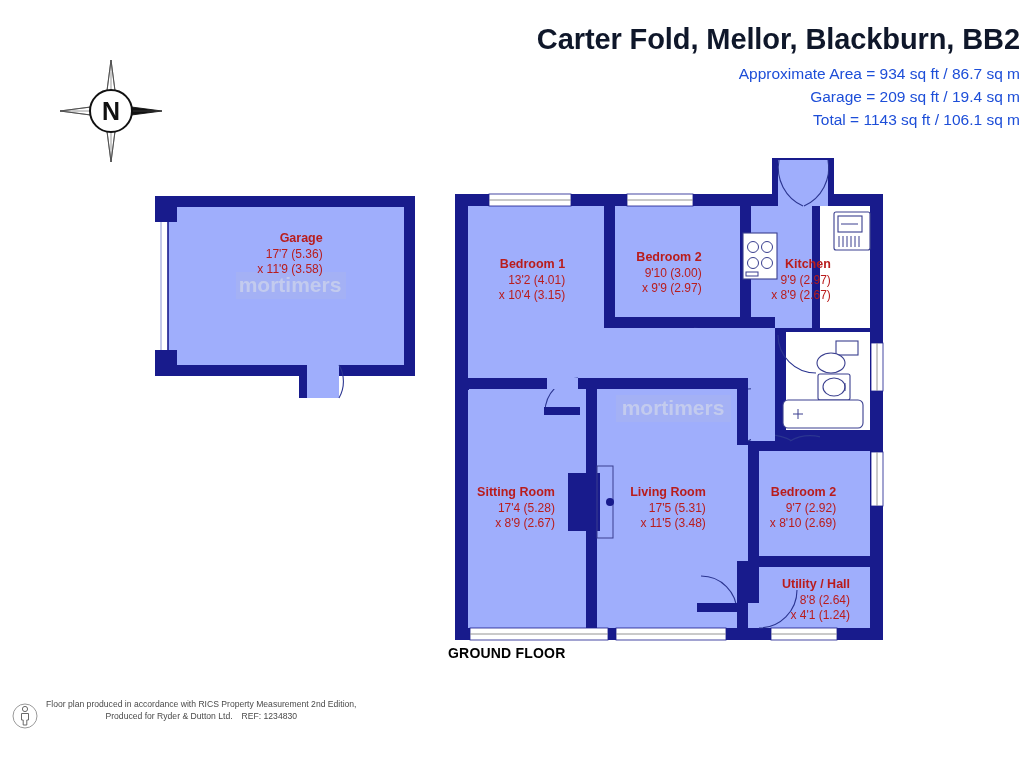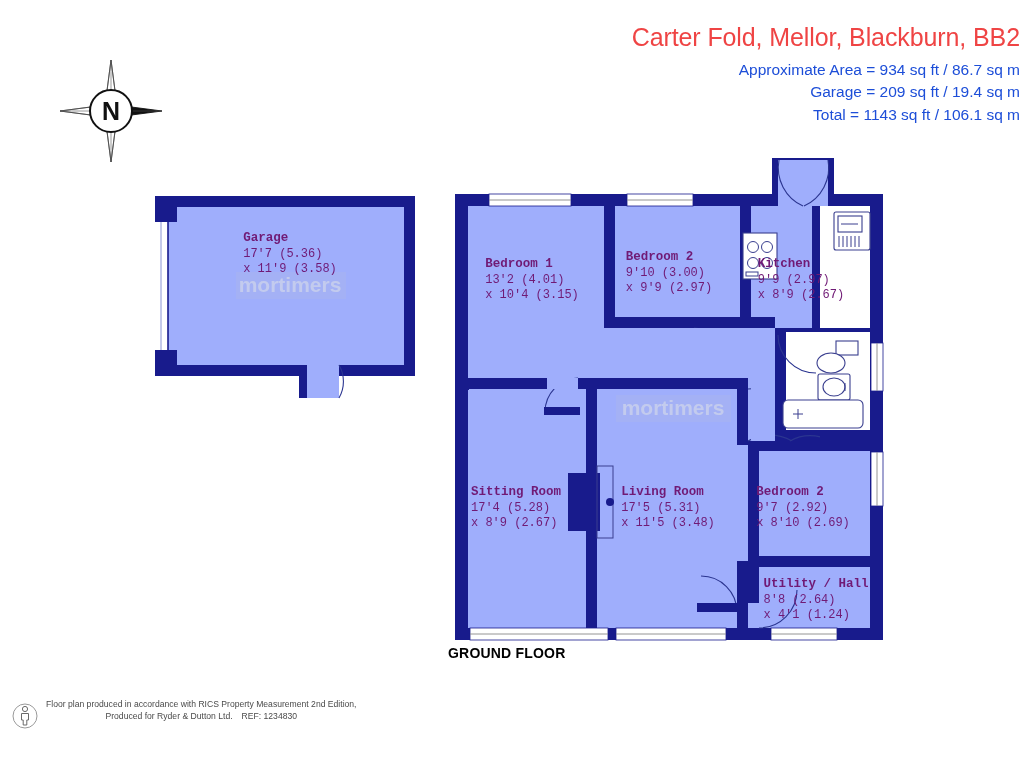--- a/index.html
+++ b/index.html
@@ -17,23 +17,23 @@
   }
 
   
   #header {
     position: absolute;
     right: 4px; top: 24px;
     width: 640px;
     text-align: right;
   }
   #title {
-    font-size: 25px;
-    font-weight: normal;
-    color: #ef4444;
+    font-size: 29px;
+    font-weight: bold;
+    color: #0f172a;
     letter-spacing: -0.1px;
     line-height: 1.1;
     white-space: nowrap;
   }
   .area-line {
     font-size: 15.5px;
     color: #1d4ed8;
     line-height: 1.35;
     margin-top: 2px;
   }
@@ -54,27 +54,26 @@
   
   #plan {
     position: absolute;
     left: 0; top: 0;
     width: 1024px; height: 700px;
   }
 
   
   .room-label {
     position: absolute;
-    text-align: left;
-    color: #701a75;
+    text-align: right;
+    color: #b91c1c;
     line-height: 1.25;
     white-space: nowrap;
     transform: translateX(-50%);
     pointer-events: none;
-    font-family: Liberation Mono, monospace;
   }
   .room-label .rname {
     font-size: 12.5px;
     font-weight: bold;
     display: block;
   }
   .room-label .rdim {
     font-size: 12px;
     display: block;
   }

